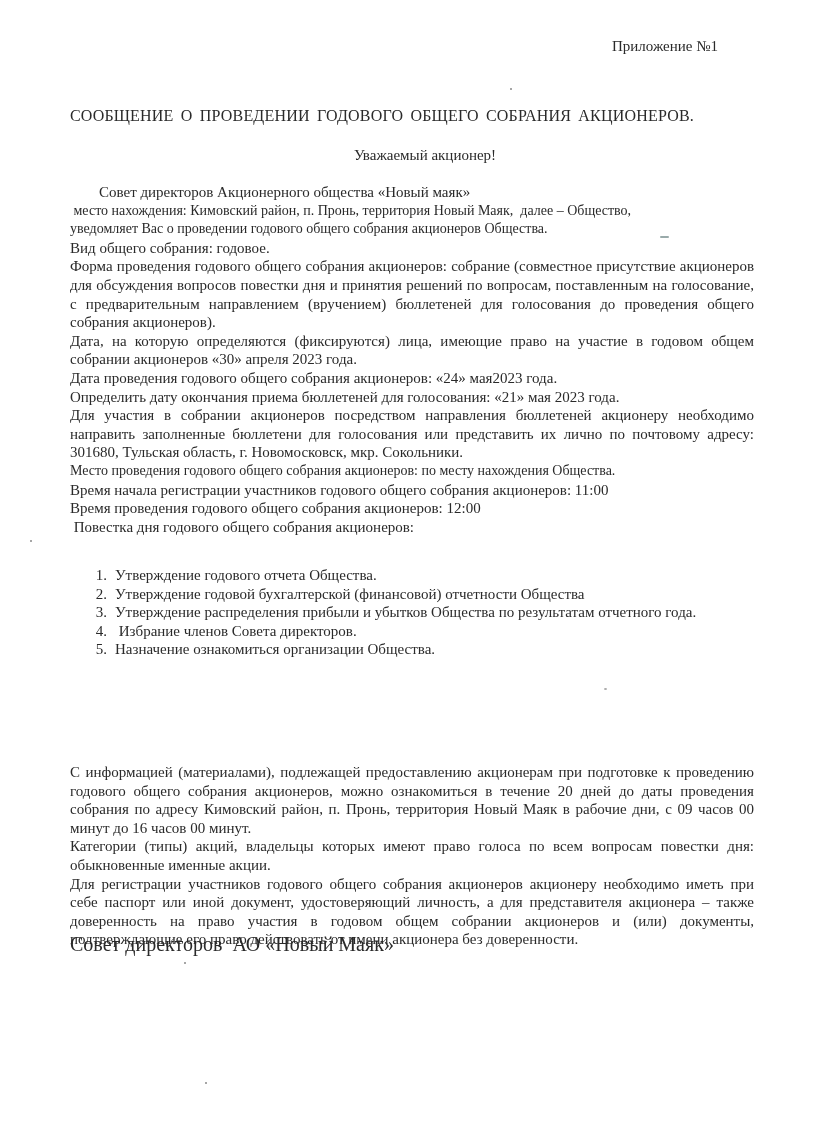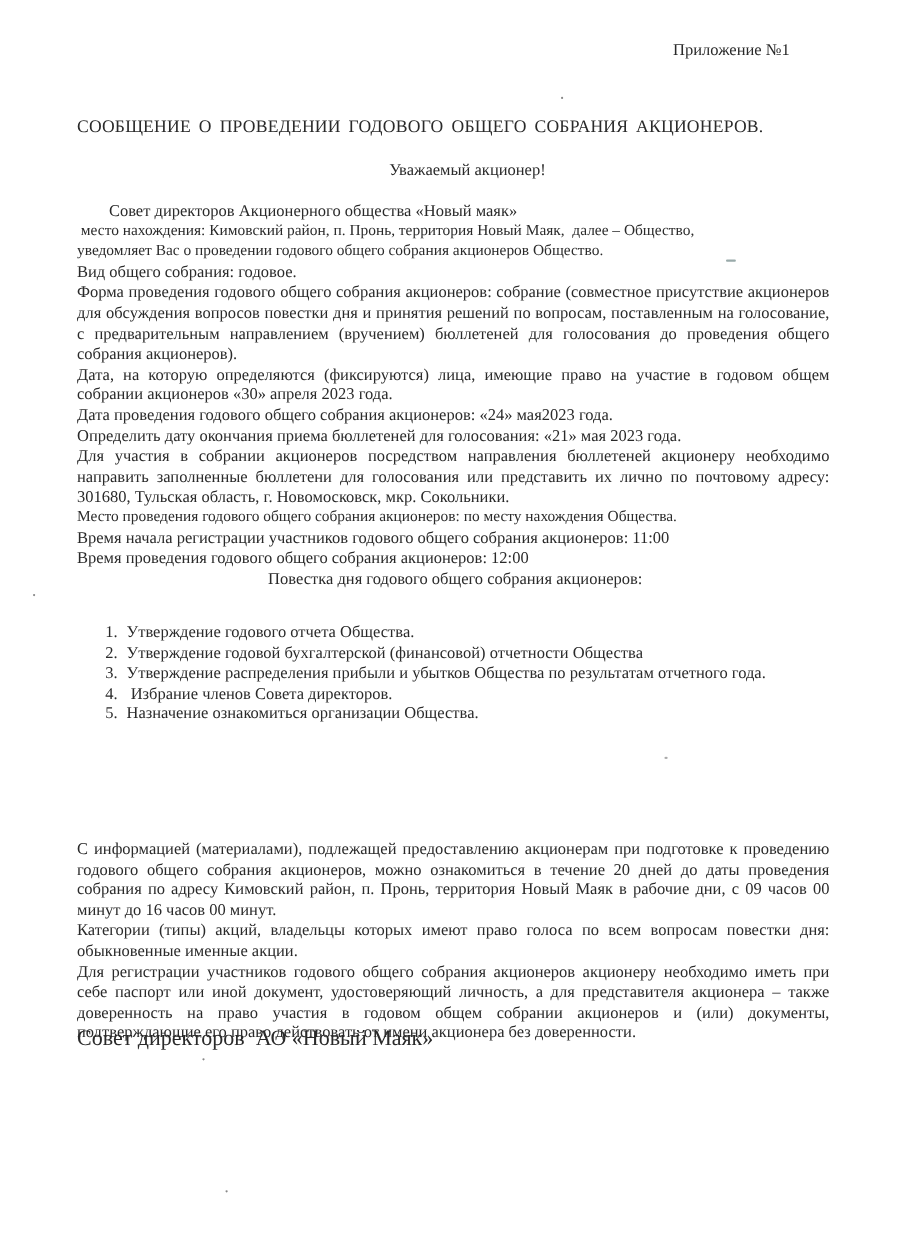--- a/index.html
+++ b/index.html
@@ -32,31 +32,31 @@
 
   <div class="appendix">Приложение №1</div>
 
   <div class="title">СООБЩЕНИЕ  О  ПРОВЕДЕНИИ  ГОДОВОГО ОБЩЕГО  СОБРАНИЯ  АКЦИОНЕРОВ.</div>
 
   <div class="greeting">Уважаемый акционер!</div>
 
   <div class="body intro">
     <p class="p indent">Совет директоров Акционерного общества «Новый маяк»</p>
     <p class="p small" style="white-space:pre;"> место нахождения: Кимовский район, п. Пронь, территория Новый Маяк,  далее – Общество,</p>
-    <p class="p small">уведомляет Вас о проведении годового общего собрания акционеров Общество.</p>
+    <p class="p small">уведомляет Вас о проведении годового общего собрания акционеров Общества.</p>
     <p class="p">Вид общего собрания: годовое.</p>
     <p class="p just">Форма проведения годового общего собрания акционеров: собрание (совместное присутствие акционеров для обсуждения вопросов повестки дня и принятия решений по вопросам, поставленным на голосование, с предварительным направлением (вручением) бюллетеней для голосования до проведения общего собрания акционеров).</p>
     <p class="p just">Дата, на которую определяются (фиксируются) лица, имеющие право на участие в годовом общем собрании акционеров «30» апреля 2023 года.</p>
     <p class="p">Дата проведения годового общего собрания акционеров: «24» мая2023 года.</p>
     <p class="p">Определить дату окончания приема бюллетеней для голосования: «21» мая 2023 года.</p>
     <p class="p just">Для участия в собрании акционеров посредством направления бюллетеней акционеру необходимо направить заполненные бюллетени для голосования или представить их лично по почтовому адресу: 301680, Тульская область, г. Новомосковск, мкр. Сокольники.</p>
     <p class="p small">Место проведения годового общего собрания акционеров: по месту нахождения Общества.</p>
     <p class="p">Время начала регистрации участников годового общего собрания акционеров: 11:00</p>
     <p class="p">Время проведения годового общего собрания акционеров: 12:00</p>
-    <p class="p" style="white-space:pre;text-align:center;"> Повестка дня годового общего собрания акционеров:</p>
+    <p class="p" style="white-space:pre;"> Повестка дня годового общего собрания акционеров:</p>
   </div>
 
   <ol class="agenda">
     <li>
       <span class="num">1.</span>
       <span class="txt">Утверждение годового отчета Общества.</span>
     </li>
     <li>
       <span class="num">2.</span>
       <span class="txt">Утверждение годовой бухгалтерской (финансовой) отчетности Общества</span>

